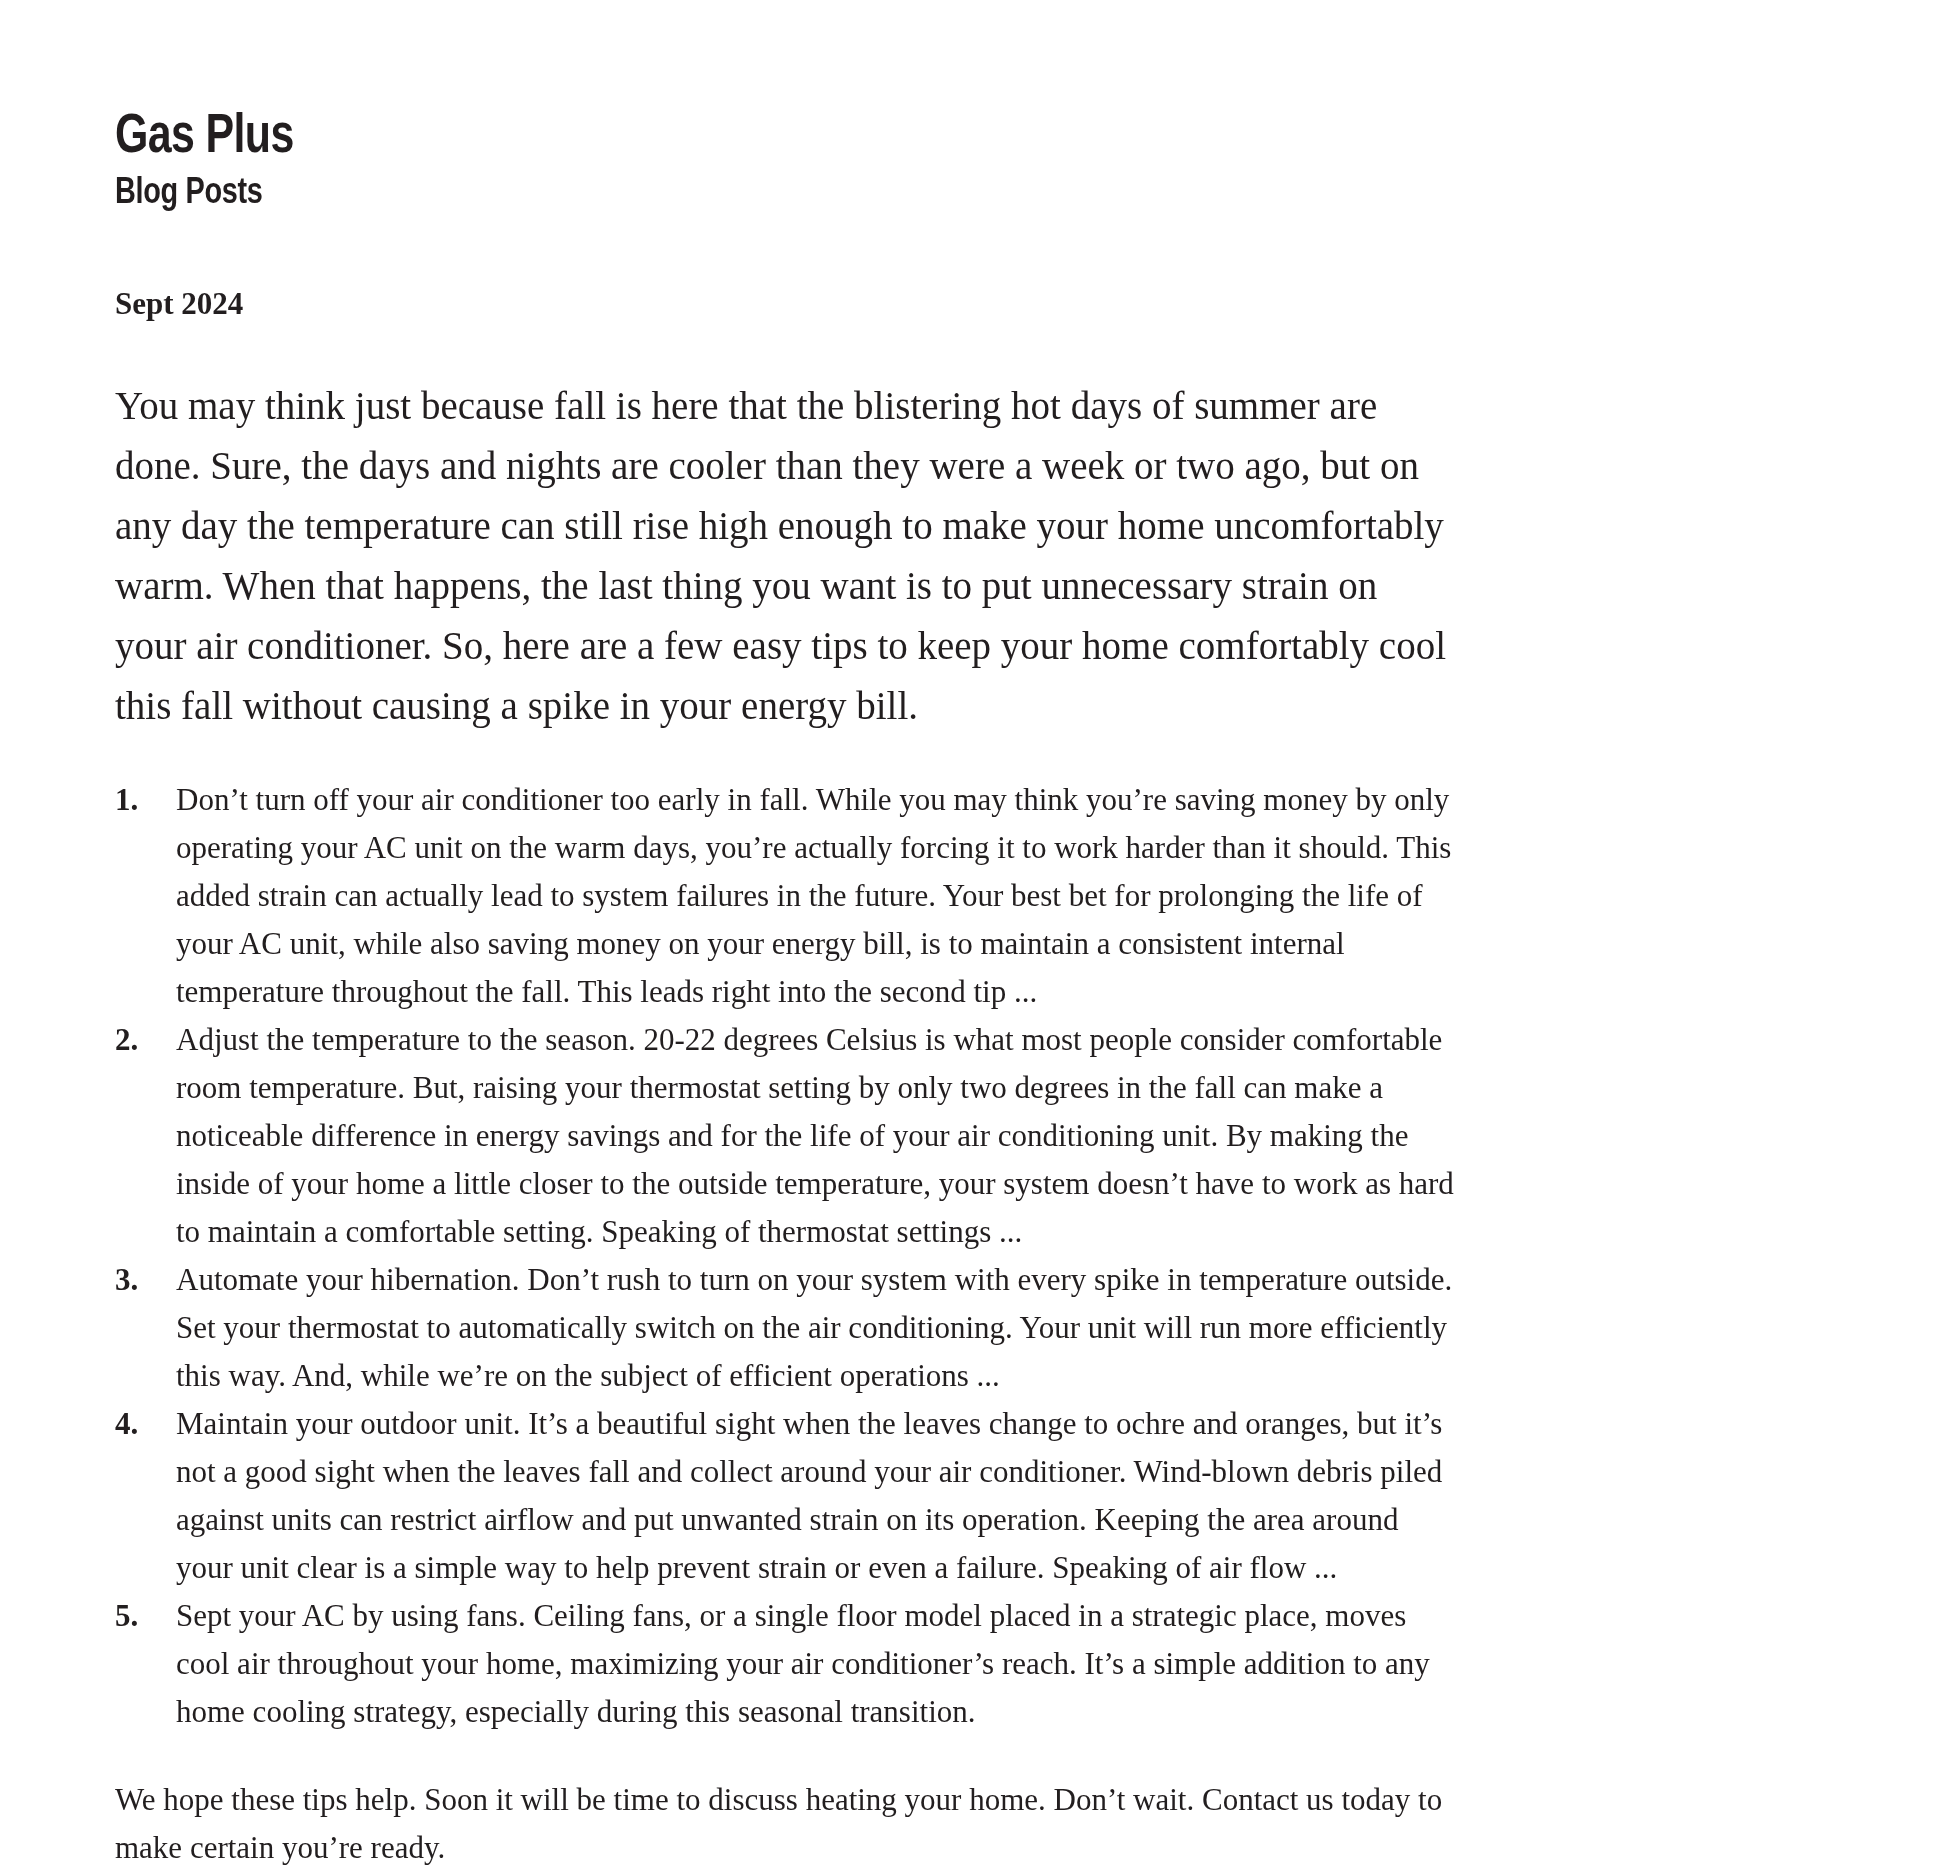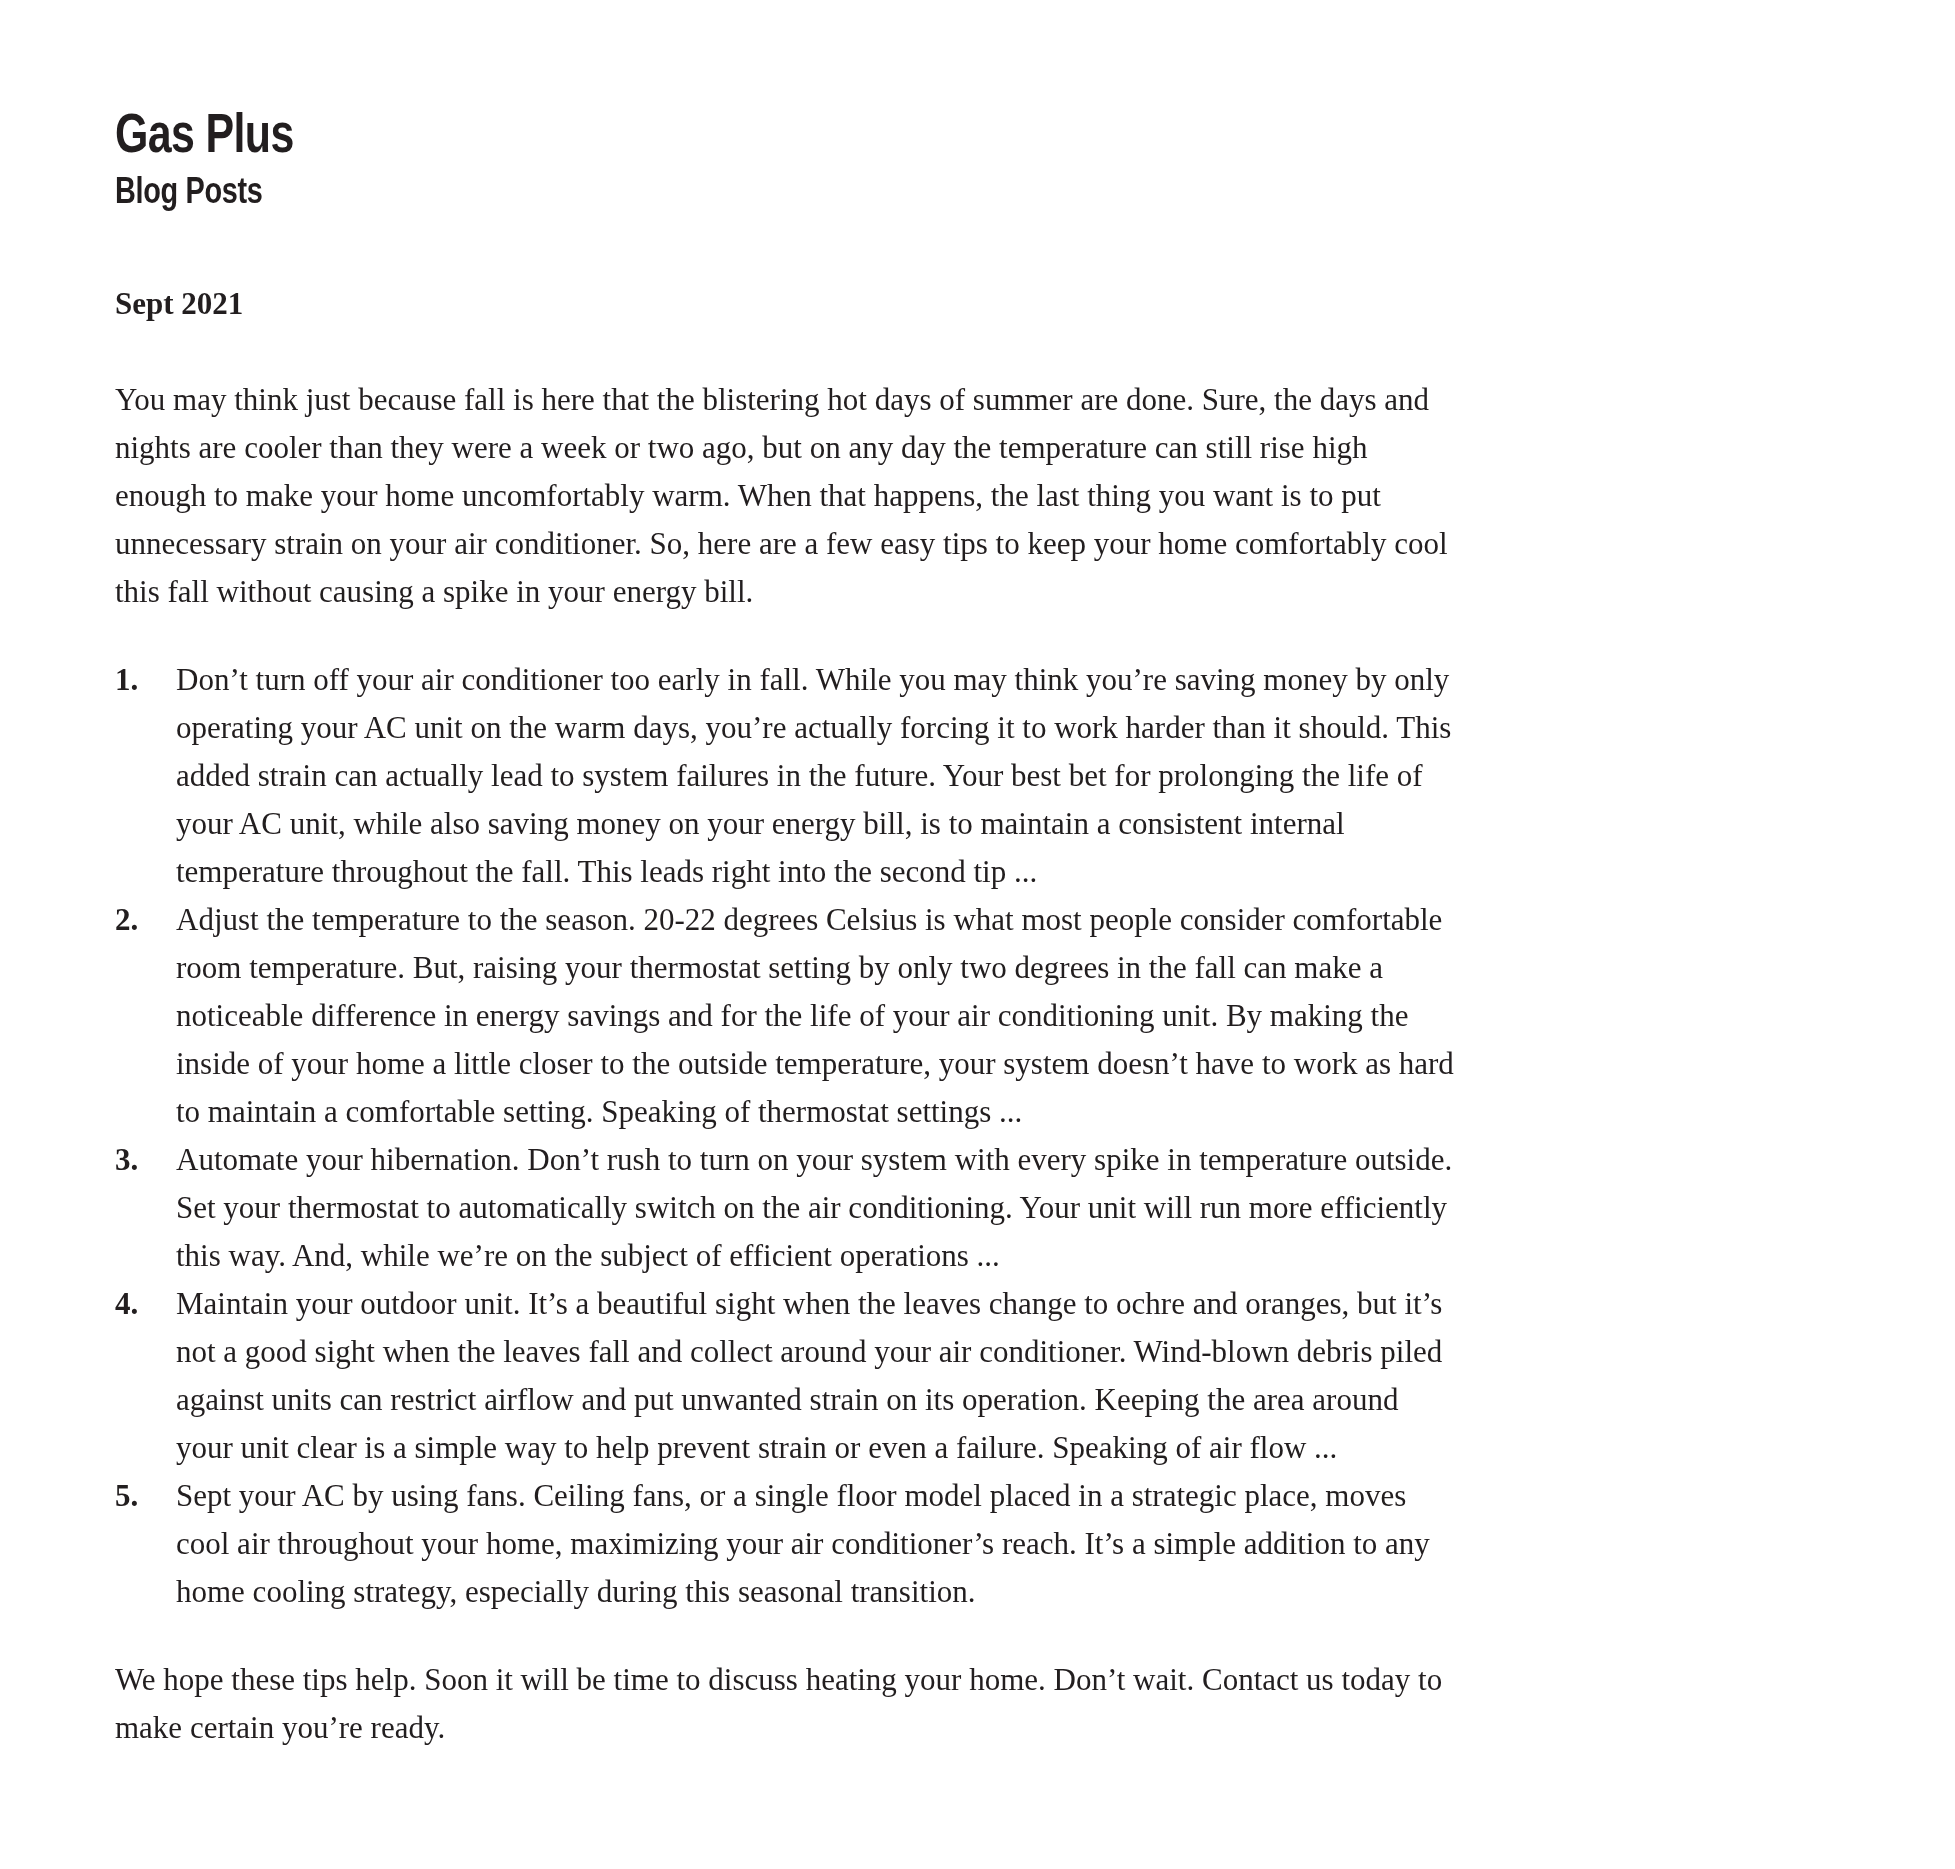--- a/index.html
+++ b/index.html
@@ -49,22 +49,22 @@
     font-weight: 700;
   }
   .post-headline {
     margin: 48px 0 0 0;
     font-size: 31px;
     line-height: 48px;
     font-weight: 700;
   }
   .intro-paragraph {
     margin: 48px 0 0 0;
-    font-size: 31px;
-    line-height: 48px;
+    font-size: 39px;
+    line-height: 60px;
   }
   .tips-list {
     list-style: none;
     margin: 40px 0 0 0;
     padding: 0;
     font-size: 31px;
     line-height: 48px;
   }
   .tip-item { display: flex; align-items: flex-start; }
   .tip-number {
@@ -85,21 +85,21 @@
 
 <div class="page">
 
   <header>
     <h1 class="brand-title">Gas Plus</h1>
     <h2 class="brand-subtitle">Blog Posts</h2>
   </header>
 
   <main>
 
-    <p class="post-date">Sept 2021</p>
+    <p class="post-date">Sept 2024</p>
 
 
     <p class="intro-paragraph">You may think just because fall is here that the blistering hot days of summer are done. Sure, the days and nights are cooler than they were a week or two ago, but on any day the temperature can still rise high enough to make your home uncomfortably warm. When that happens, the last thing you want is to put unnecessary strain on your air conditioner. So, here are a few easy tips to keep your home comfortably cool this fall without causing a spike in your energy bill.</p>
 
     <ol class="tips-list">
       <li class="tip-item">
         <span class="tip-number">1.</span>
         <span class="tip-text"><b class="tip-lead">Don’t turn off your air conditioner too early in fall.</b><span class="tip-body"> While you may think you’re saving money by only operating your AC unit on the warm days, you’re actually forcing it to work harder than it should. This added strain can actually lead to system failures in the future. Your best bet for prolonging the life of your AC unit, while also saving money on your energy bill, is to maintain a consistent internal temperature throughout the fall. This leads right into the second tip ...</span></span>
       </li>
       <li class="tip-item">

